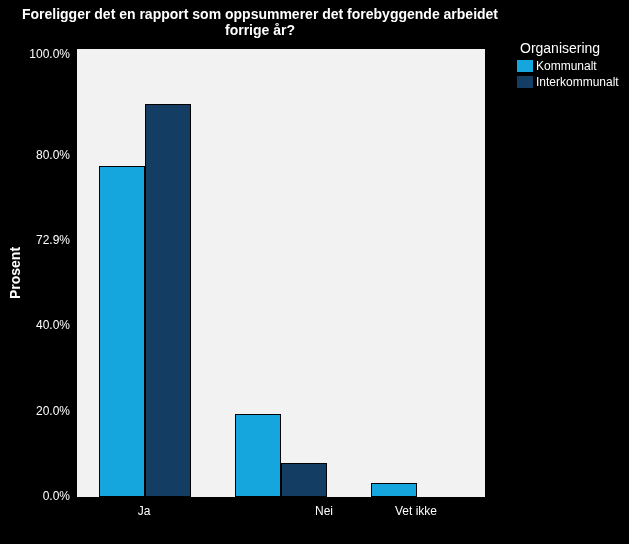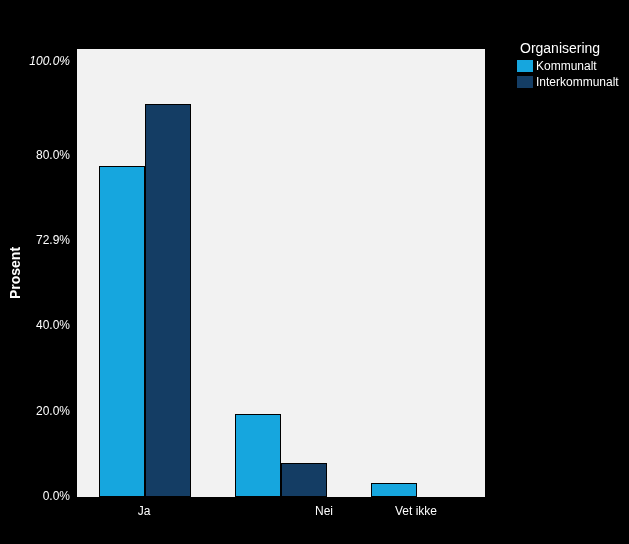--- a/index.html
+++ b/index.html
@@ -136,32 +136,33 @@
     border: 1px solid #000;
     margin-right: 2px;
     box-sizing: border-box;
   }
 </style>
 </head>
 <body>
 
 <div class="chart-wrap">
 
+  <div class="title">Foreligger det en rapport som oppsummerer det forebyggende arbeidet forrige år?</div>
 
   <div class="y-label">
     <span>Prosent</span>
   </div>
 
   <div class="y-axis" id="y-axis">
       <div class="y-tick-label" style="top: 448px; padding-left: 12px;">0.0%</div>
       <div class="y-tick-label" style="top: 362.667px;">20.0%</div>
       <div class="y-tick-label" style="top: 277.333px;">40.0%</div>
       <div class="y-tick-label" style="top: 192px;">72.9%</div>
       <div class="y-tick-label" style="top: 106.667px;">80.0%</div>
-      <div class="y-tick-label" style="top: 13px; font-style: italic;">100.0%</div>
+      <div class="y-tick-label" style="top: 6px;">100.0%</div>
     </div>
 
   <div class="plot-area">
     <div class="bars" id="bars">
         <div class="bar" style="left: 22px; width: 46px; height: 330.667px; background: rgb(22, 166, 222);"></div>
         <div class="bar" style="left: 68px; width: 46px; height: 392.533px; background: rgb(20, 61, 100);"></div>
         <div class="bar" style="left: 158px; width: 46px; height: 83.2px; background: rgb(22, 166, 222);"></div>
         <div class="bar" style="left: 204px; width: 46px; height: 34.1333px; background: rgb(20, 61, 100);"></div>
         <div class="bar" style="left: 294px; width: 46px; height: 13.6533px; background: rgb(22, 166, 222);"></div>
       </div>

